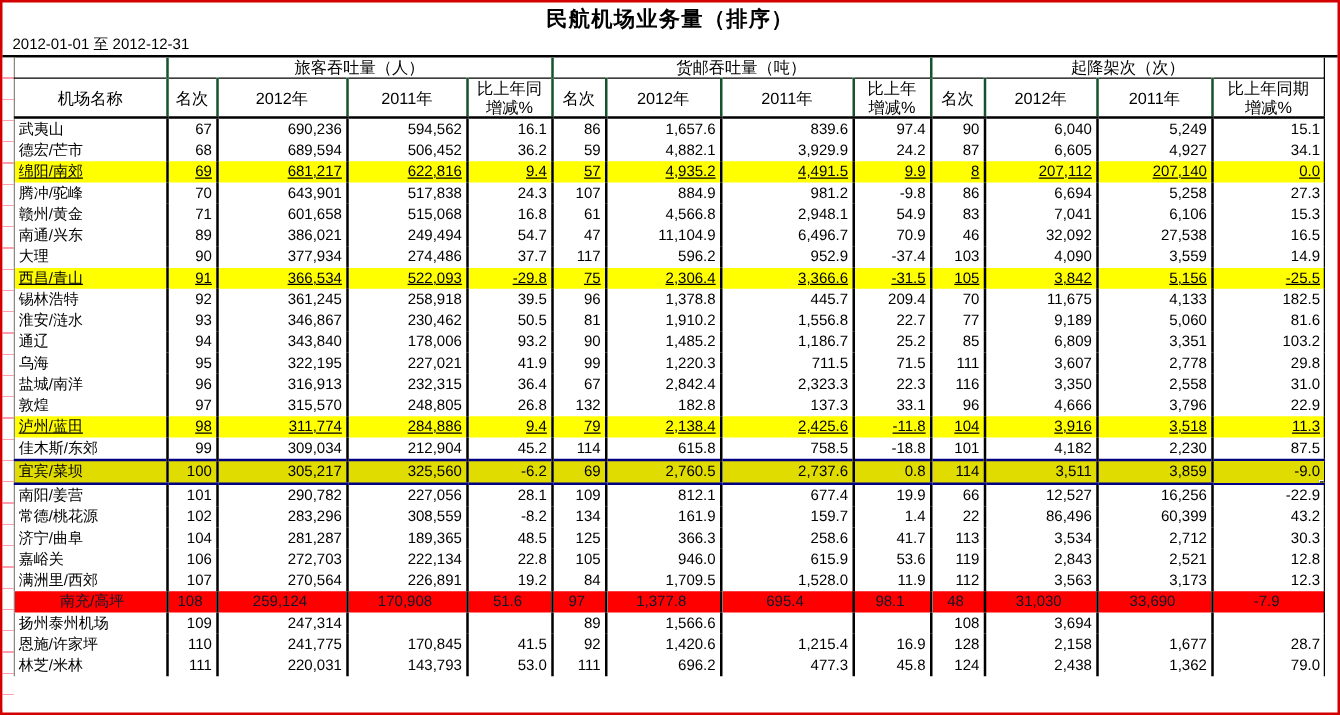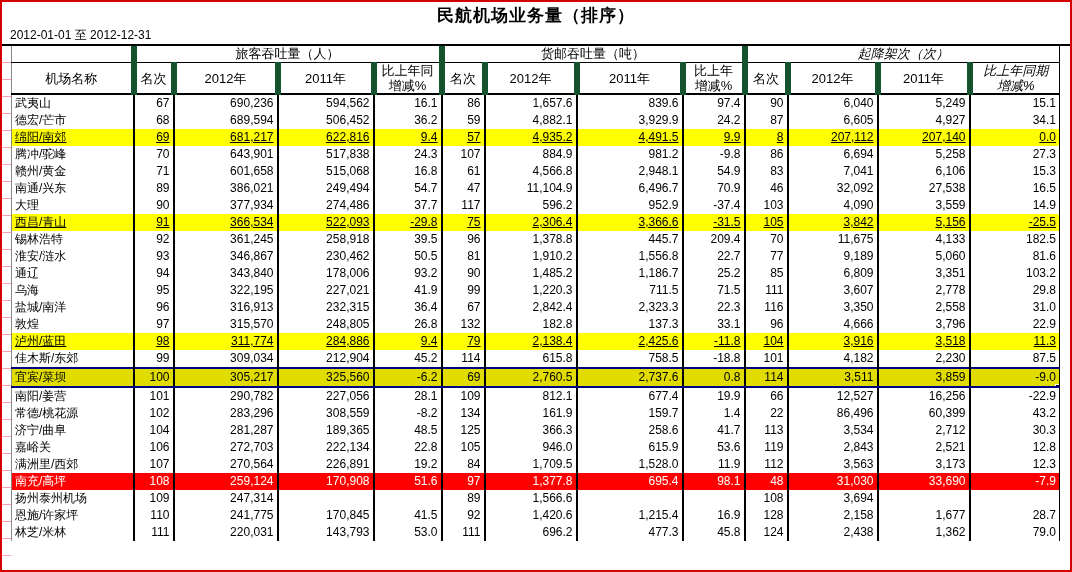--- a/index.html
+++ b/index.html
@@ -29,37 +29,37 @@
     width:9px; height:100%;
     background:repeating-linear-gradient(to bottom, #fff 0px, #fff 16px, #ff9daa 16px, #ff9daa 17px);
   }
   table {
     border-collapse:collapse; table-layout:fixed;
     width:1048px; font-size:12px;
   }
   th, td { padding:0; margin:0; overflow:hidden; white-space:nowrap; background:#fff; }
   thead th {
     font-weight:normal; font-size:13px; text-align:center;
-    border-left:6px solid #14532d;
+    border-left:2px solid #14532d;
   }
   thead th.first { border-left:1px solid #888; }
-  thead th.rt { border-right:1px solid #000;font-style:italic; }
+  thead th.rt { border-right:1px solid #000; }
   .group-row th { height:16px; line-height:16px; border-bottom:1px solid #000; }
   .cols-row th {
     height:28px; border-bottom:2px solid #000;
     white-space:pre-line; line-height:15px; vertical-align:middle;
   }
   tbody td {
     height:17px; line-height:17px; border-left:2px solid #000;
   }
   tbody td.name { text-align:left; padding-left:3px; border-left:1px solid #888; }
   tbody td.num  { text-align:right; padding-right:3px; }
   tbody td.rt   { border-right:1px solid #000; }
   tr.yellow td { background:#ffff00;text-decoration:underline; }
-  tr.red td    { background:#ff0000; color:#ffffff; }
+  tr.red td    { background:#ff0000; color:#0f172a;text-align:center; }
   tr.selected td {
     background:#e0dc00;
     border-top:2px solid #000080;
     border-bottom:2px solid #000080;
   }
   .fill-handle {
     position:absolute; right:-1px; bottom:-3px;
     width:5px; height:5px; background:#000;
     border:1px solid #fff; z-index:3;
   }

